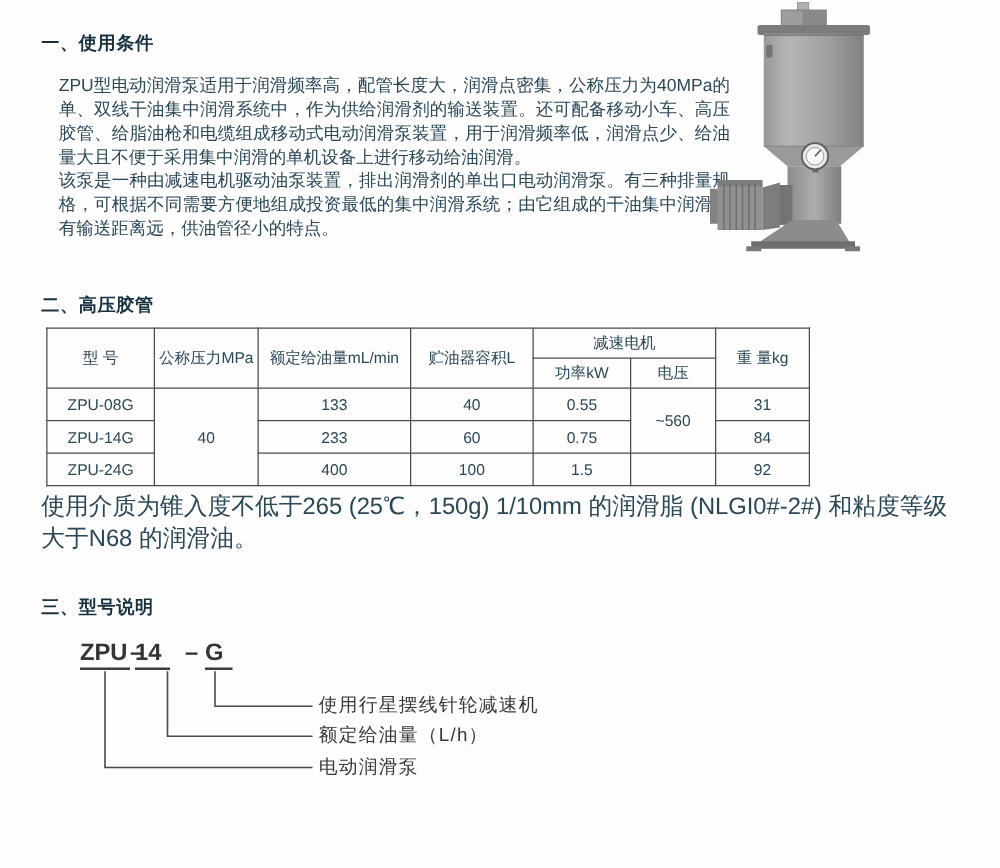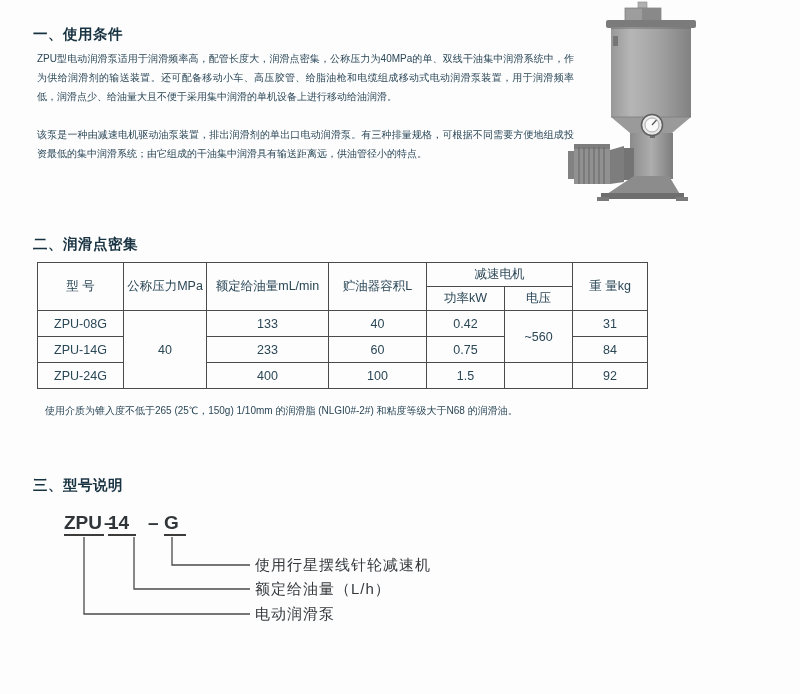--- a/index.html
+++ b/index.html
@@ -15,22 +15,22 @@
   .h{
     position:absolute;left:33px;margin:0;
     font-size:14.5px;font-weight:bold;color:#16313f;
     letter-spacing:0.5px;
   }
   .sec1-h{top:25px;}
   .sec2-h{top:235px;}
   .sec3-h{top:476px;}
   .sec4-h{top:708px;}
   .body-p{
-    position:absolute;left:33px;width:537px;margin:4px;
-    font-size:10px;line-height:19px;color:#2a4756;
+    position:absolute;left:33px;width:537px;margin:14px;
+    font-size:14px;line-height:19px;color:#2a4756;
     text-align:justify;
   }
   .para1{top:45px;}
   .para2{top:121px;}
   .pump{position:absolute;left:568px;top:0px;width:220px;height:205px;}
 
   table.spec{
     position:absolute;left:37px;top:262px;
     border-collapse:collapse;table-layout:fixed;
     font-size:12.5px;color:#2a4756;
@@ -38,22 +38,22 @@
   table.spec th, table.spec td{
     border:1px solid #4b4b4b;
     text-align:center;vertical-align:middle;
     font-weight:normal;padding:0;
     white-space:nowrap;overflow:hidden;
   }
   table.spec thead th{height:23px;}
   table.spec tbody td{height:25px;}
 
   .note{
-    position:absolute;left:33px;top:392px;width:740px;margin:12px;
-    font-size:10px;color:#2a4756;
+    position:absolute;left:33px;top:392px;width:740px;margin:0;
+    font-size:19px;color:#2a4756;
   }
 
   .diagram{position:absolute;left:0;top:500px;width:520px;height:140px;}
   .tok,.dash{
     position:absolute;top:12px;height:22px;line-height:22px;
     font-weight:bold;font-size:19px;color:#2f3538;
   }
   .tok{border-bottom:2px solid #3c3c3c;}
   .t1{left:64px;width:40px;}
   .d1{left:104px;width:16px;}
@@ -122,21 +122,21 @@
       <polygon points="42,150 56,146 56,182 42,184" fill="#7d7d7d"></polygon>
       <rect x="56" y="148" width="10" height="32" fill="#747474"></rect>
 
       <polygon points="66,176 101,176 113,196 36,196" fill="#8c8c8c"></polygon>
       <rect x="33" y="193" width="83" height="6" fill="#6e6e6e"></rect>
       <rect x="29" y="197" width="12" height="4" fill="#7a7a7a"></rect>
       <rect x="108" y="197" width="12" height="4" fill="#7a7a7a"></rect>
     </svg>
   </div>
 
-  <h3 class="h sec2-h">二、润滑点密集</h3>
+  <h3 class="h sec2-h">二、高压胶管</h3>
 
   <table class="spec">
     <colgroup>
       <col style="width:86px">
         <col style="width:83px">
         <col style="width:122px">
       <col style="width:98px">
         <col style="width:78px">
         <col style="width:68px">
         <col style="width:75px">
@@ -154,21 +154,21 @@
         <th>功率kW</th>
         <th>电压</th>
       </tr>
     </thead>
     <tbody>
       <tr>
         <td>ZPU-08G</td>
         <td rowspan="3">40</td>
         <td>133</td>
         <td>40</td>
-        <td>0.42</td>
+        <td>0.55</td>
         <td rowspan="2">~560</td>
         <td>31</td>
       </tr>
       <tr>
         <td>ZPU-14G</td>
         <td>233</td>
         <td>60</td>
         <td>0.75</td>
         <td>84</td>
       </tr>

